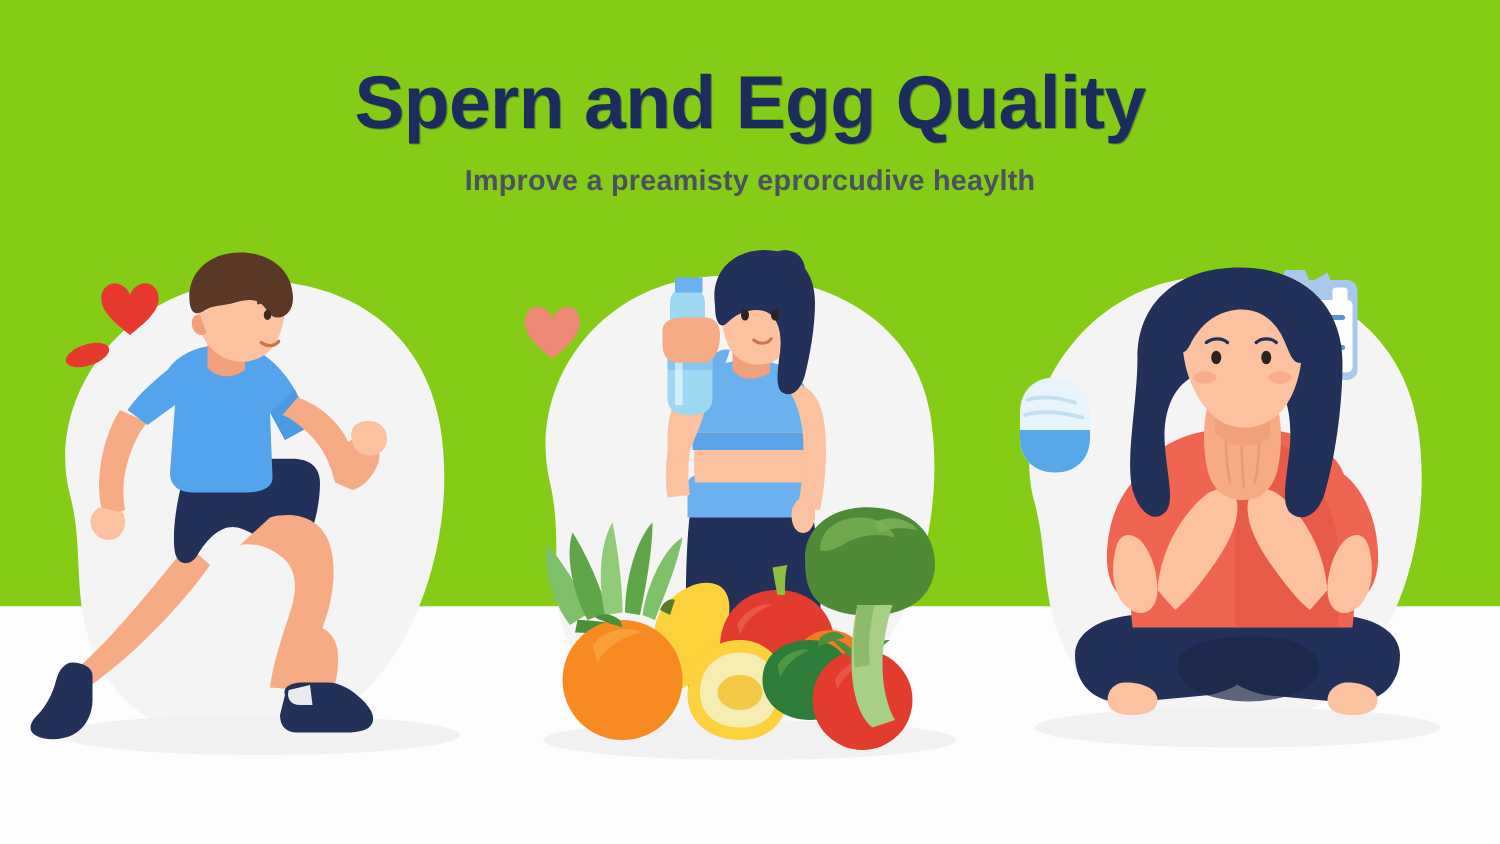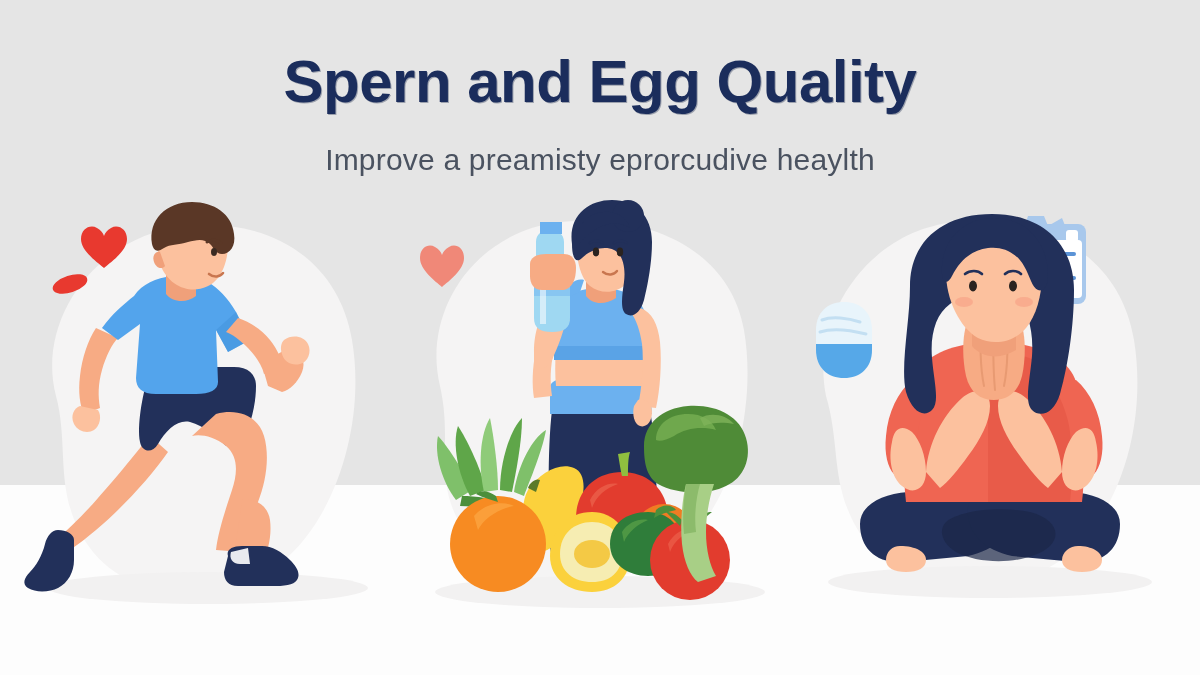--- a/index.html
+++ b/index.html
@@ -2,35 +2,35 @@
 <html><head>
 <meta charset="utf-8">
 <style>
   html,body{margin:0;padding:0;}
   body{
     width:1200px;height:675px;
     background:#fdfdfd;
     font-family:"Liberation Sans", sans-serif;
     overflow:hidden;
   }
-  #stage{position:relative;width:1200px;height:485px;background:#e5e5e5;}
+  #stage{position:relative;width:1200px;height:485px;background:#84cc16;}
 
   
   .header{position:absolute;left:0;top:0;width:1200px;text-align:center;}
   .title{
     margin:0;padding-top:50px;
     font-size:60px;line-height:1.05;
     font-weight:bold;
     letter-spacing:-0.5px;
     color:#1b2d5c;
     text-shadow:1px 1px 0 rgba(20,35,70,.35);
   }
   .subtitle{
-    margin:12px;padding-top:18px;
-    font-size:30px;font-weight:400;
+    margin:0;padding-top:18px;
+    font-size:23px;font-weight:700;
     color:#4a5260;
     letter-spacing:.2px;
   }
 
   
   .panels{position:absolute;left:0;top:200px;width:1200px;height:470px;}
   .panel{position:absolute;top:0;width:400px;height:470px;}
   .panel-1{left:0;}
   .panel-2{left:400px;}
   .panel-3{left:800px;}

